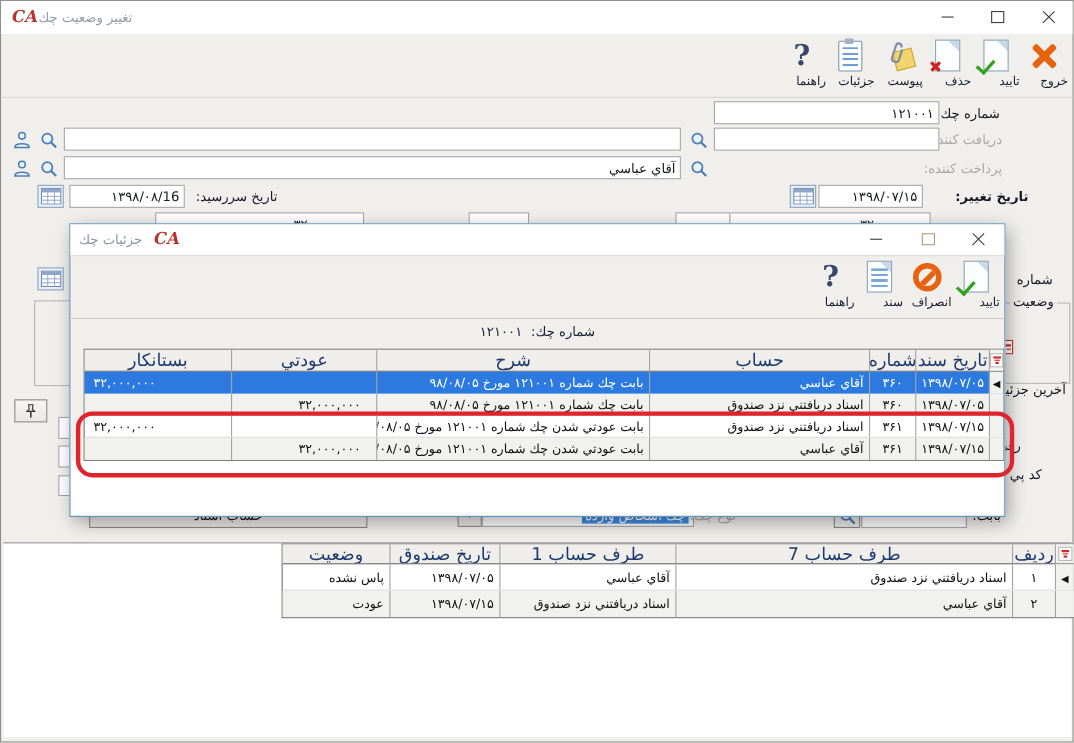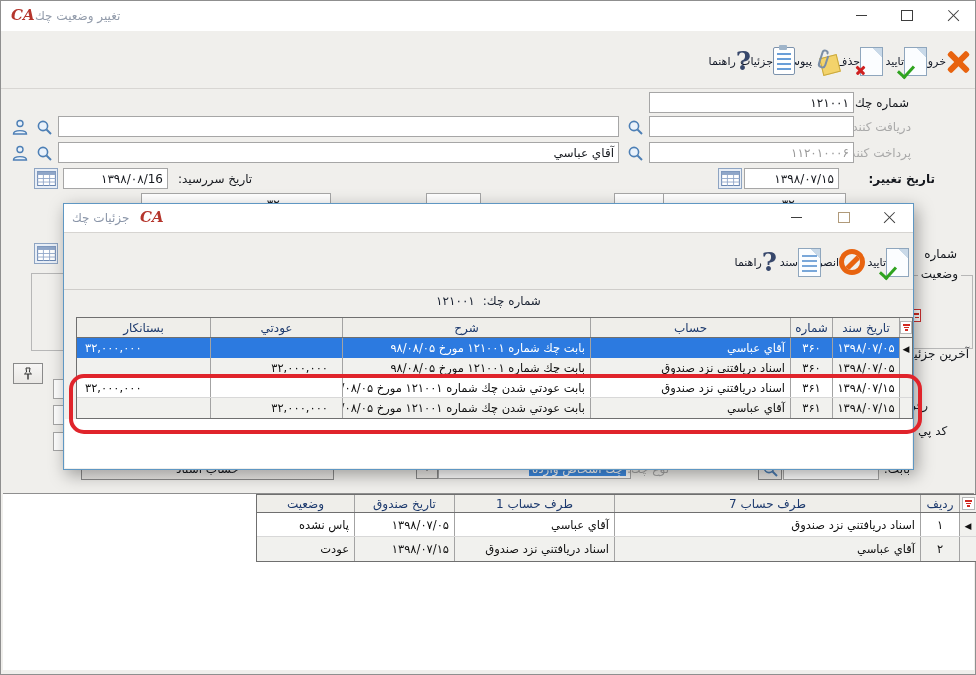--- a/index.html
+++ b/index.html
@@ -12,21 +12,21 @@
   .wtitle{color:#939cab;font-size:12px;white-space:nowrap;direction:rtl;}
   .wc{position:absolute;top:0;width:30px;height:28px;display:flex;align-items:center;justify-content:center;}
   .g-min{width:11px;height:1px;background:#3d3d3d;}
   .g-max{width:10px;height:9px;border:1px solid #3d3d3d;}
   .g-max.tan{border-color:#b09a7a;}
   .g-cls{position:relative;width:13px;height:13px;}
   .g-cls::before,.g-cls::after{content:"";position:absolute;left:-1px;top:6px;width:15px;height:1.4px;background:#3d3d3d;}
   .g-cls::before{transform:rotate(45deg);} .g-cls::after{transform:rotate(-45deg);}
   
   .toolbar{position:absolute;left:0;right:0;height:58px;direction:rtl;display:flex;gap:0;padding:2px 4px 0 0;box-sizing:border-box;}
-  .tbtn{width:44px;display:flex;align-items:center;padding-top:1px;cursor:pointer;}
+  .tbtn{width:44px;display:flex;flex-direction:column;padding-top:1px;cursor:pointer;}
   .tbtn .ic{height:33px;display:flex;align-items:center;justify-content:center;}
   .tbtn .tl{font-size:11px;color:#141a28;white-space:nowrap;}
   
   .x-big{position:relative;width:25px;height:25px;}
   .x-big::before,.x-big::after{content:"";position:absolute;left:-1px;top:10px;width:27px;height:6px;background:#e8630f;border-radius:2px;}
   .x-big::before{transform:rotate(45deg);} .x-big::after{transform:rotate(-45deg);}
   .doc{position:relative;width:21px;height:27px;border:1px solid #8fa6bd;background:linear-gradient(225deg,#c9d9e8 0 7px,#fbfdff 7px);}
   .doc.lines::after{content:"";position:absolute;left:3px;right:3px;top:6px;bottom:4px;
     background:repeating-linear-gradient(#79a7d9 0 2px,transparent 2px 5px);}
   .chk{position:absolute;left:-7px;bottom:0px;width:13px;height:7px;border-left:3px solid #2fa31f;border-bottom:3px solid #2fa31f;transform:rotate(-48deg);}
@@ -57,21 +57,21 @@
   .gbox{position:absolute;border:1px solid #b7b7b7;}
   .hl{background:#3f8de4;color:#fff;padding:0 3px;}
   .arw-dn{width:0;height:0;border-left:4px solid transparent;border-right:4px solid transparent;border-top:5px solid #444;}
   .frag{position:absolute;background:#fff;border:1px solid #a6a6a6;box-sizing:border-box;}
   
   .grid-tbl{position:absolute;direction:rtl;border:1px solid #6f6f6f;background:#fff;box-sizing:content-box;}
   .trow{display:grid;box-sizing:border-box;}
   .m-cols{grid-template-columns:13px 67px 42px 200px 248px 132px 133px;}
   .b-cols{grid-template-columns:17px 39px 306px 160px 100px 97px;}
   .thead{background:#efeeea;border-bottom:1px solid #6f6f6f;}
-  .thead .tc{color:#1d3a6e;font-size:12px;justify-content:center;}
+  .thead .tc{color:#1d3a6e;font-size:16px;justify-content:center;}
   .tc{display:flex;align-items:center;font-size:11.5px;color:#101010;border-left:1px solid #a3a3a3;
     box-sizing:border-box;overflow:hidden;white-space:nowrap;direction:rtl;}
   .trow .tc:last-child{border-left:none;}
   .tc.r{justify-content:flex-start;padding-right:5px;}   
   .tc.l{justify-content:flex-end;padding-left:8px;}
   .tc.c{justify-content:center;}
   .tc.pr12{padding-right:14px;}
   .row-sel{background:#2c7ae0;} .row-sel .tc{color:#fff;}
   .row-alt{background:#f1f1ee;}
   .row-line{border-bottom:1px solid #d8d8d8;}
@@ -176,21 +176,20 @@
       </svg>
   </span>
   <span class="ibtn" style="left:8px;top:115px;width:22px;height:21px;">
     <svg width="18" height="18" viewBox="0 0 18 18">
         <circle cx="9" cy="5.5" r="3" fill="#eaf2fb" stroke="#4d7fb5" stroke-width="1.4"></circle>
         <path d="M2.5 16 C2.5 11.5,15.5 11.5,15.5 16 Z" fill="#eaf2fb" stroke="#4d7fb5" stroke-width="1.4"></path>
       </svg>
   </span>
 
   <span class="lbl gray" style="right:64px;top:145px;">پرداخت كننده:</span>
-  <div class="fld gray" style="left:648px;top:141px;width:205px;">۱۱۲۰۱۰۰۰۶</div>
   <span class="ibtn" style="left:624px;top:142px;width:21px;height:20px;">
     <svg width="17" height="17" viewBox="0 0 17 17">
         <circle cx="7" cy="7" r="4.6" fill="#eaf2fb" stroke="#4d7fb5" stroke-width="1.6"></circle>
         <line x1="10.5" y1="10.5" x2="15" y2="15" stroke="#4d7fb5" stroke-width="2"></line>
       </svg>
   </span>
   <div class="fld" style="left:57px;top:141px;width:561px;">آقاي عباسي</div>
   <span class="ibtn" style="left:33px;top:142px;width:21px;height:20px;">
     <svg width="17" height="17" viewBox="0 0 17 17">
         <circle cx="7" cy="7" r="4.6" fill="#eaf2fb" stroke="#4d7fb5" stroke-width="1.6"></circle>

